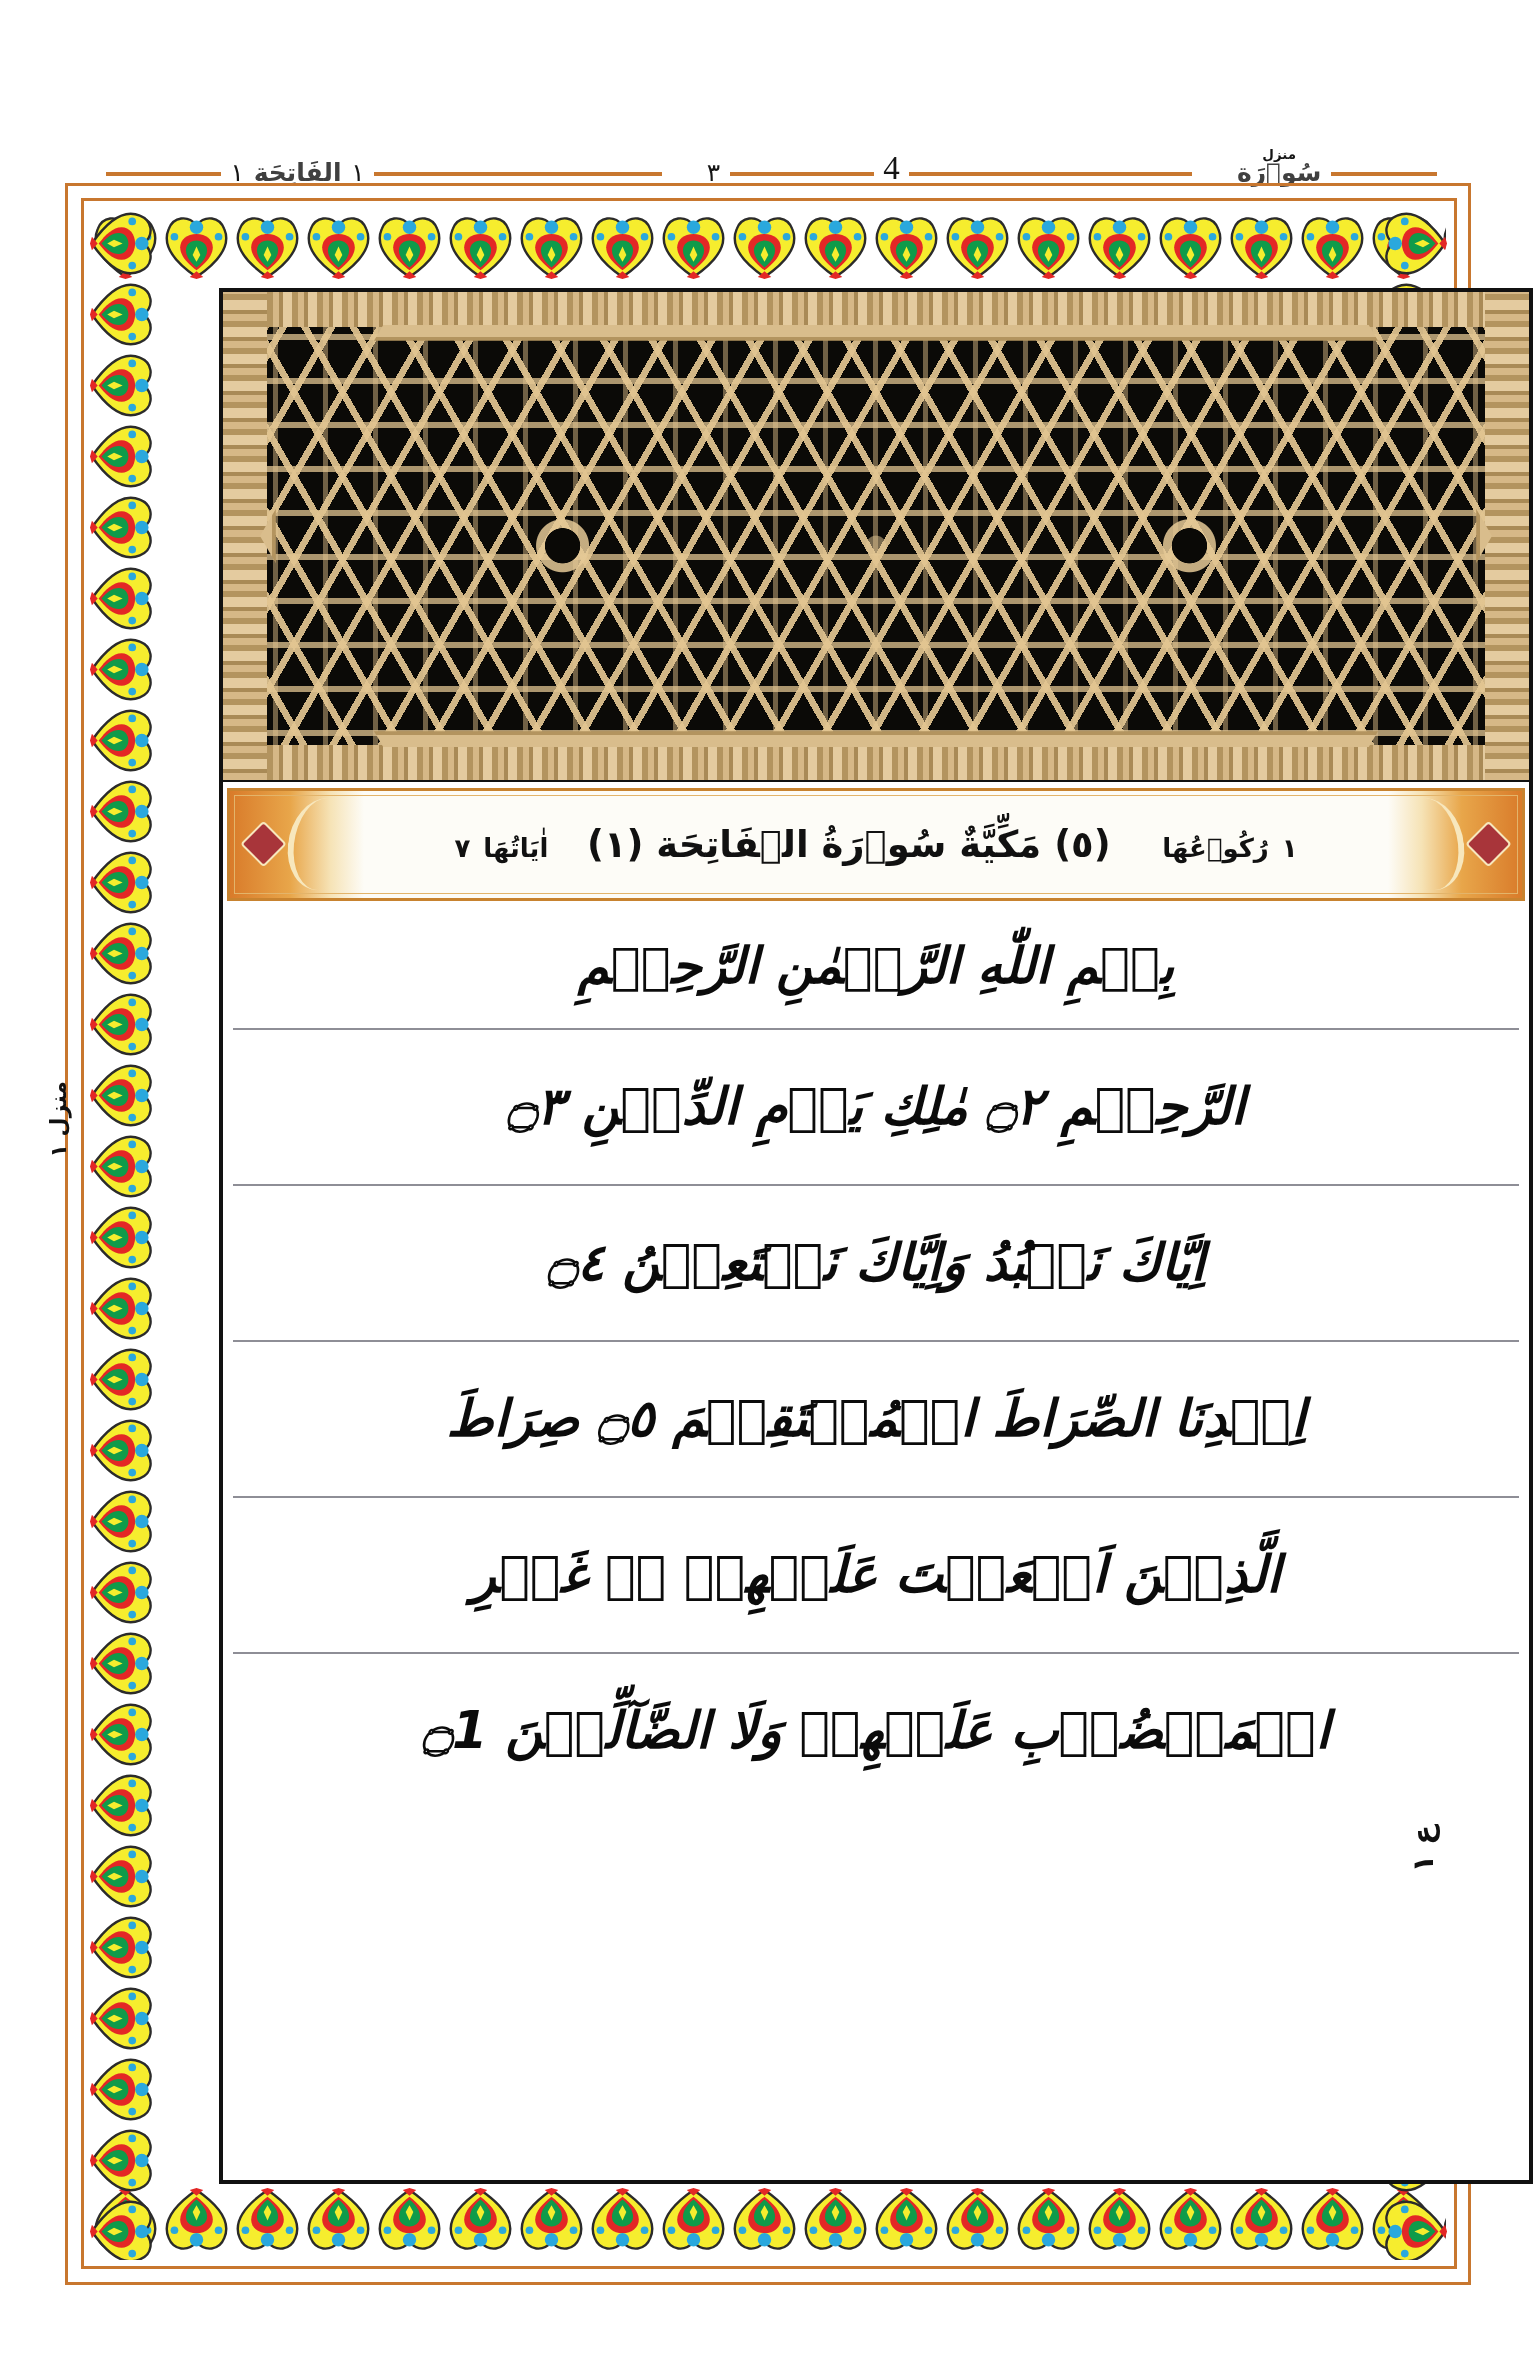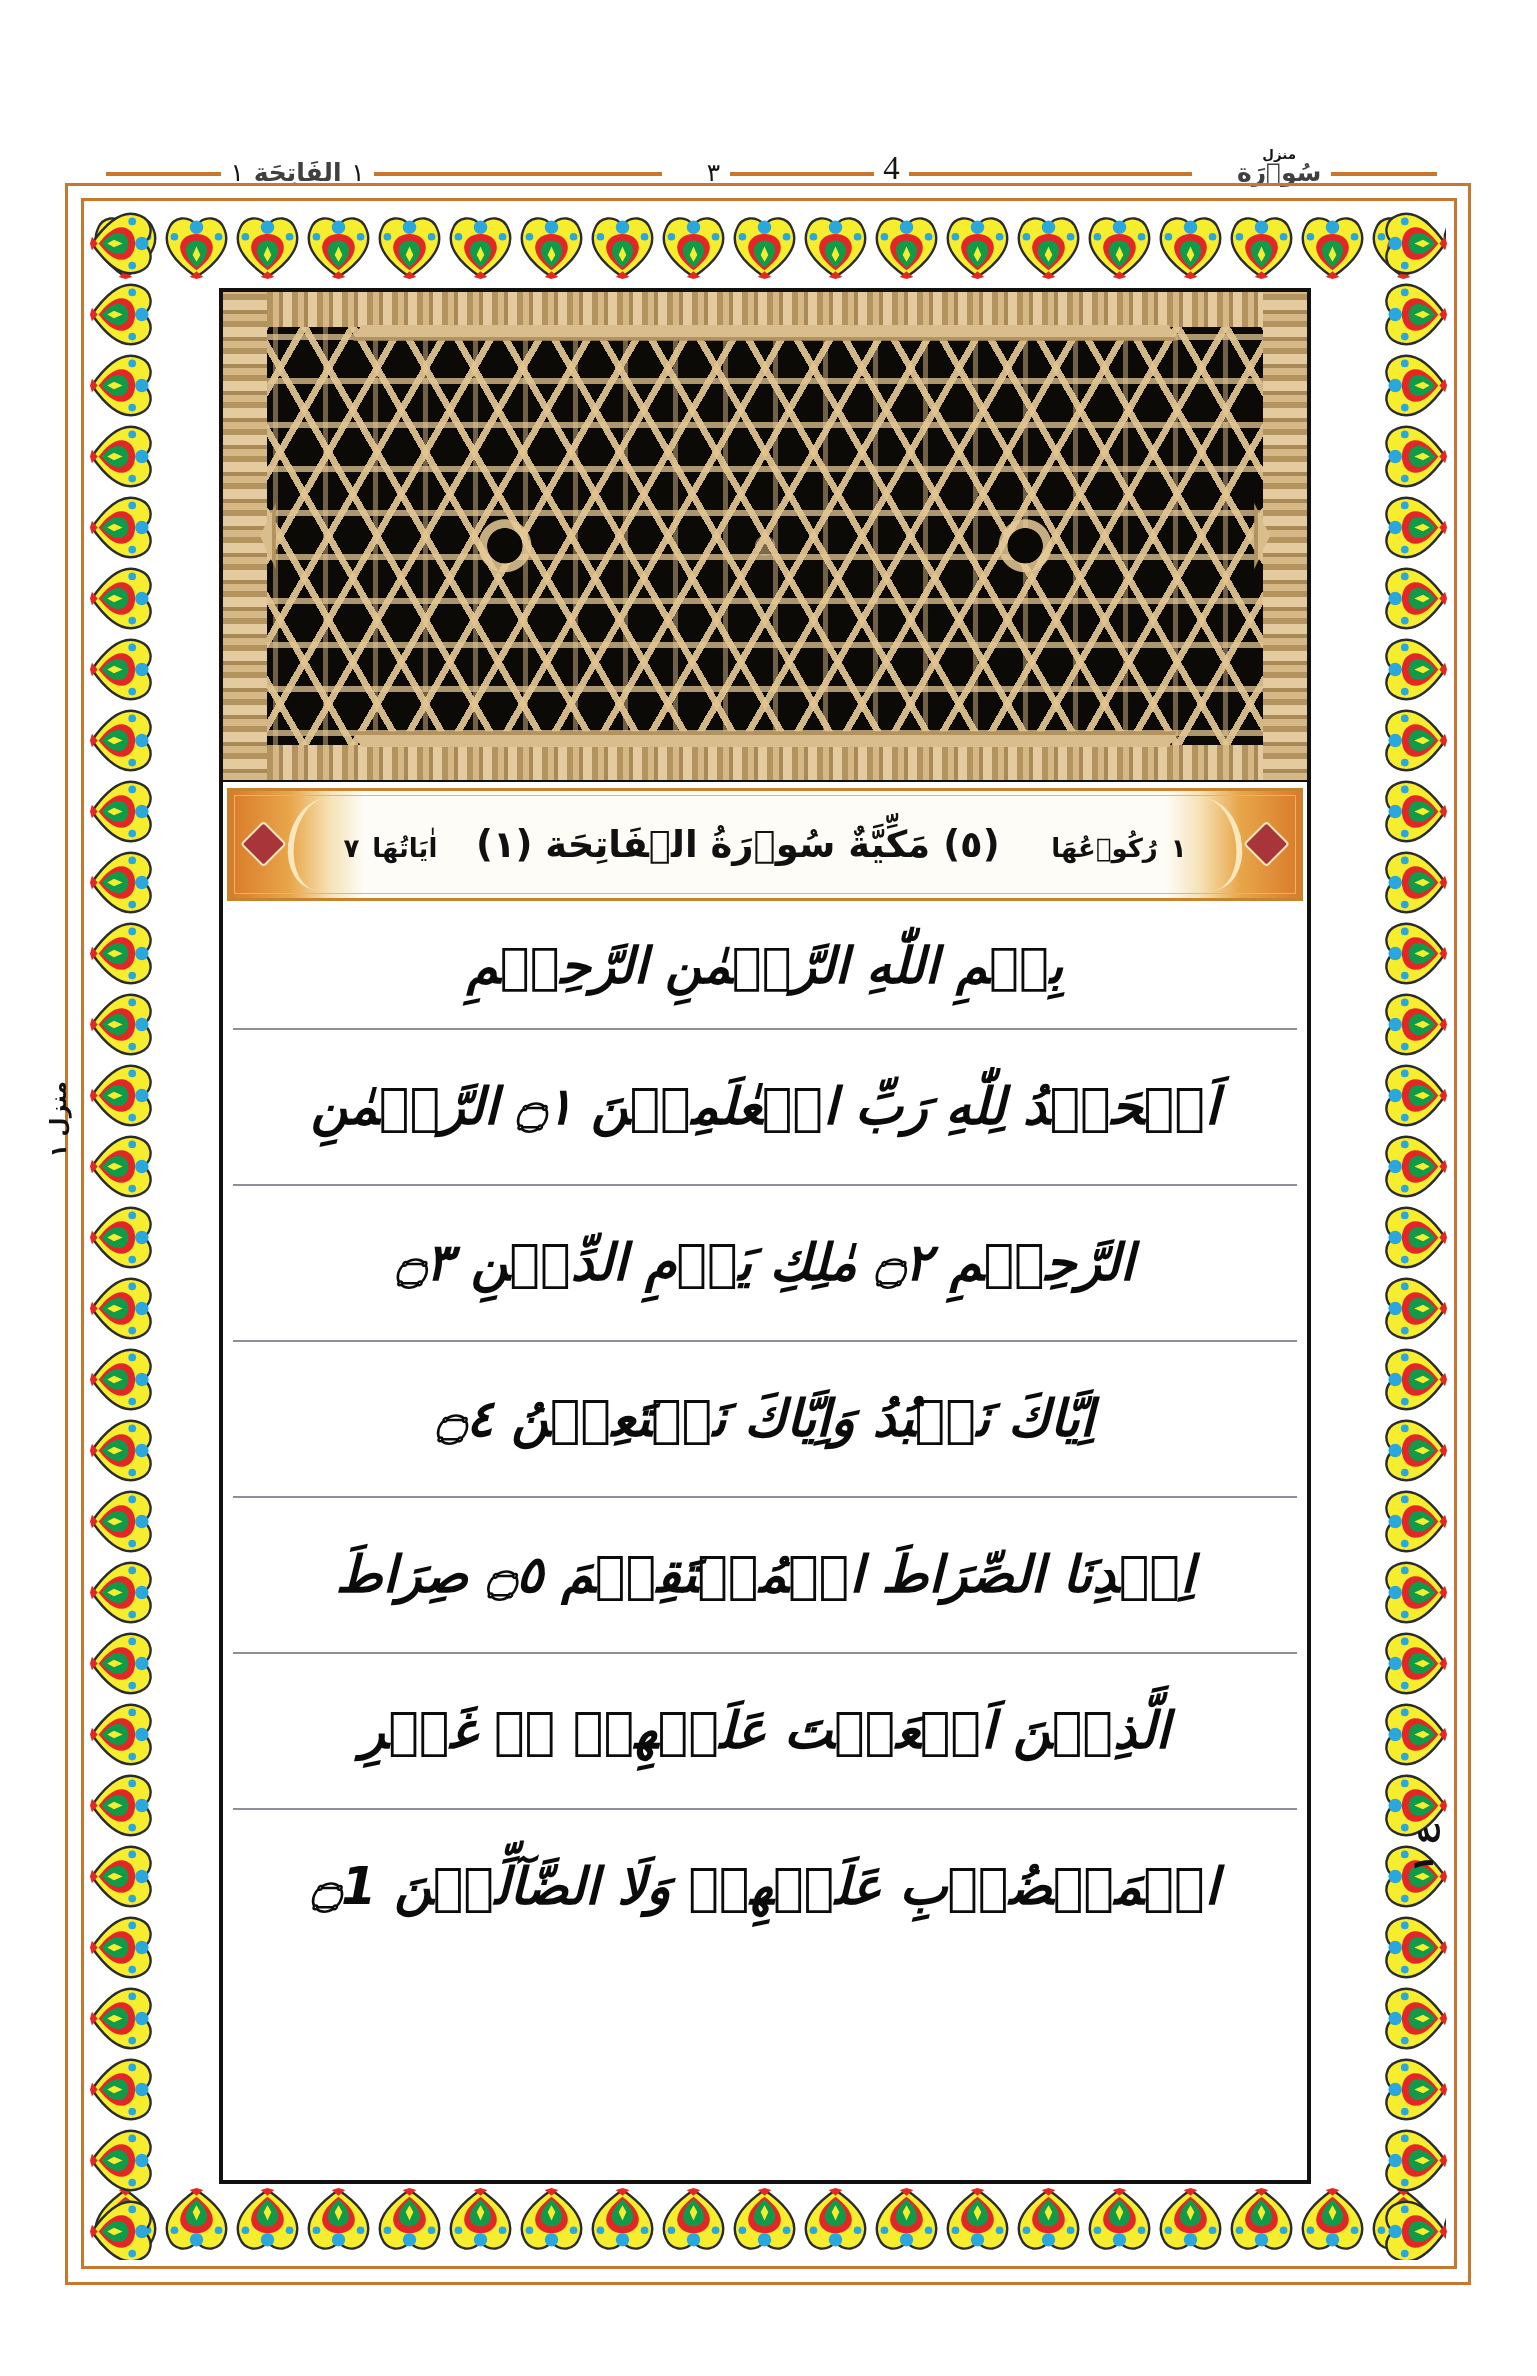--- a/index.html
+++ b/index.html
@@ -128,21 +128,21 @@
     height: 71px;
     flex: 0 0 71px;
     position: relative;
   }
 
   
   .text-panel {
     position: absolute;
     top: 288px;
     left: 219px;
-    width: 1092px;
+    width: 1314px;
     height: 1896px;
     background: #ffffff;
     border: 4.8px solid #111111;
     box-sizing: border-box;
   }
 
   
   .lattice-photo {
     position: relative;
     width: 100%;
@@ -1375,21 +1375,20 @@
       <span>سُوۡرَةُ الۡفَاتِحَة</span>
       <span>(١)</span>
       &nbsp;
       <span class="sm">اٰيَاتُهَا</span>
       <span class="sm">٧</span>
     </div>
   </div>
 
   <div class="verse-block">
     <div class="verse-line bismillah">بِسۡمِ اللّٰهِ الرَّحۡمٰنِ الرَّحِيۡمِ</div>
-    <div class="verse-line">اَلۡحَمۡدُ لِلّٰهِ رَبِّ الۡعٰلَمِيۡنَ ۝١ الرَّحۡمٰنِ</div>
     <div class="verse-line">الرَّحِيۡمِ ۝٢ مٰلِكِ يَوۡمِ الدِّيۡنِ ۝٣</div>
     <div class="verse-line">اِيَّاكَ نَعۡبُدُ وَاِيَّاكَ نَسۡتَعِيۡنُ ۝٤</div>
     <div class="verse-line">اِهۡدِنَا الصِّرَاطَ الۡمُسۡتَقِيۡمَ ۝٥ صِرَاطَ</div>
     <div class="verse-line">الَّذِيۡنَ اَنۡعَمۡتَ عَلَيۡهِمۡ ەۙ غَيۡرِ</div>
     <div class="verse-line">الۡمَغۡضُوۡبِ عَلَيۡهِمۡ وَلَا الضَّآلِّيۡنَ ۝1</div>
   </div>
 
 </div>
 
 <div class="side-marker marker-manzil">منزل ١</div>

